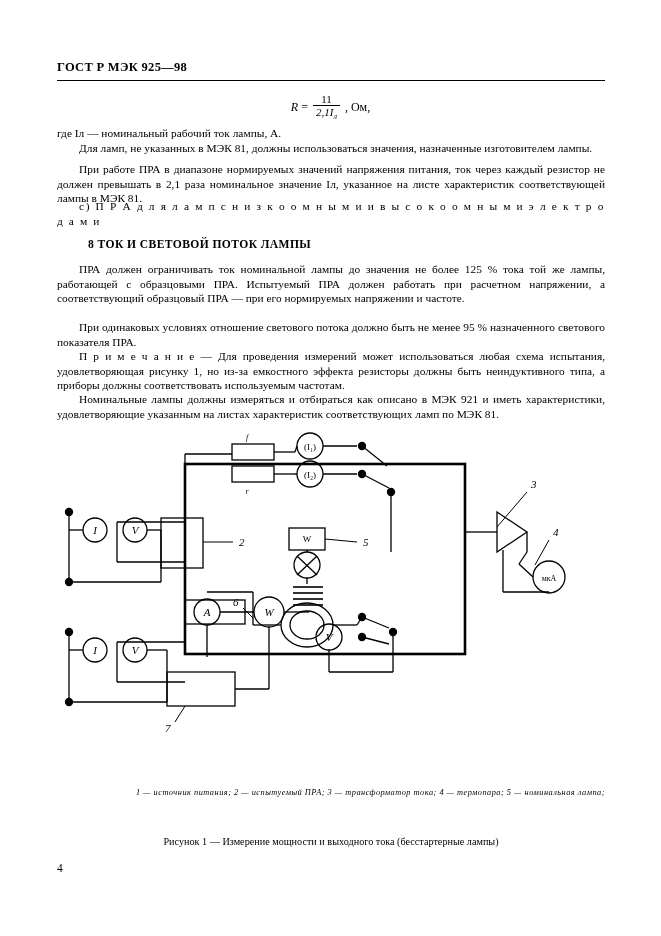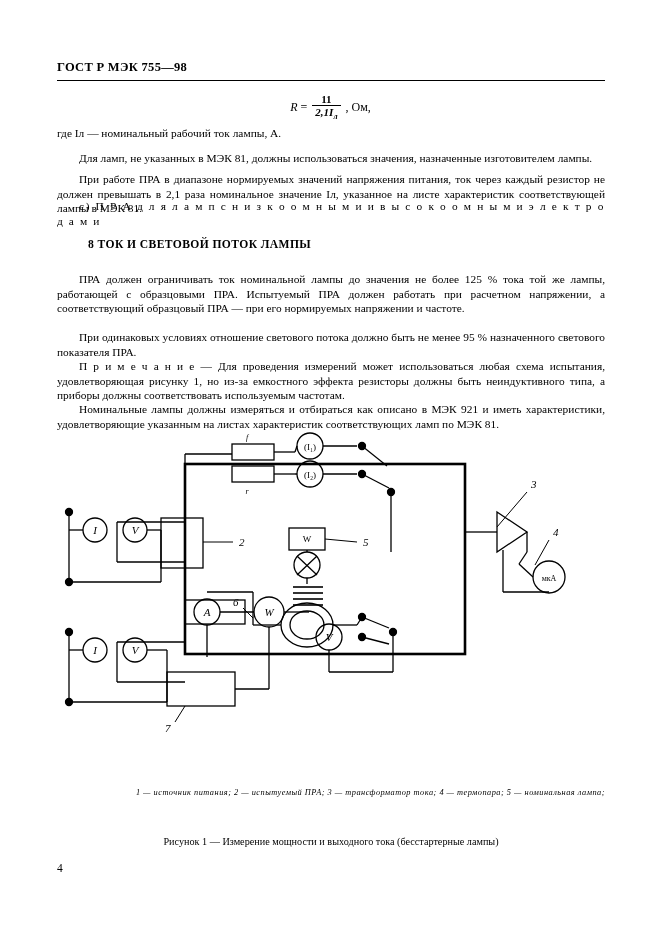--- a/index.html
+++ b/index.html
@@ -46,21 +46,20 @@
     text-align: center;
     font-size: 12px;
     font-family: "Liberation Serif", serif;
   }
   .frac {
     display: inline-block;
     vertical-align: middle;
     text-align: center;
     margin: 0 2px;
     font-size: 11px;
-    font-weight: bold;
   }
   .frac .num {
     display: block;
     padding: 0 3px;
     line-height: 12px;
   }
   .frac .den {
     display: block;
     border-top: 1px solid #000;
     padding: 0 3px;
@@ -70,21 +69,21 @@
   .sub { font-size: 8px; vertical-align: sub; font-style: italic;}
 
   .body-text {
     position: absolute;
     left: 57px;
     width: 548px;
     font-size: 11.4px;
     line-height: 14.6px;
     text-align: justify;
   }
-  .indent { text-indent: 22px; margin-top: 10px; }
+  .indent { text-indent: 22px; }
   .spaced {
     letter-spacing: 1.6px;
   }
   .section-title {
     position: absolute;
     left: 88px;
     font-size: 11.6px;
     font-weight: bold;
     letter-spacing: 0.4px;
   }
@@ -122,21 +121,21 @@
   }
   svg text {
     font-family: "Liberation Serif", serif;
   }
 </style>
 </head>
 <body>
 
 <div class="page">
 
-  <div class="header">ГОСТ Р МЭК 755—98</div>
+  <div class="header">ГОСТ Р МЭК 925—98</div>
   <div class="header-rule"></div>
 
   <div class="formula">
     <span class="ital">R</span>
     <span>=</span>
     <span class="frac">
       <span class="num">11</span>
       <span class="den"><span class="ital">2,1I</span><span class="sub">л</span></span>
     </span>
     <span>, Ом,</span>

